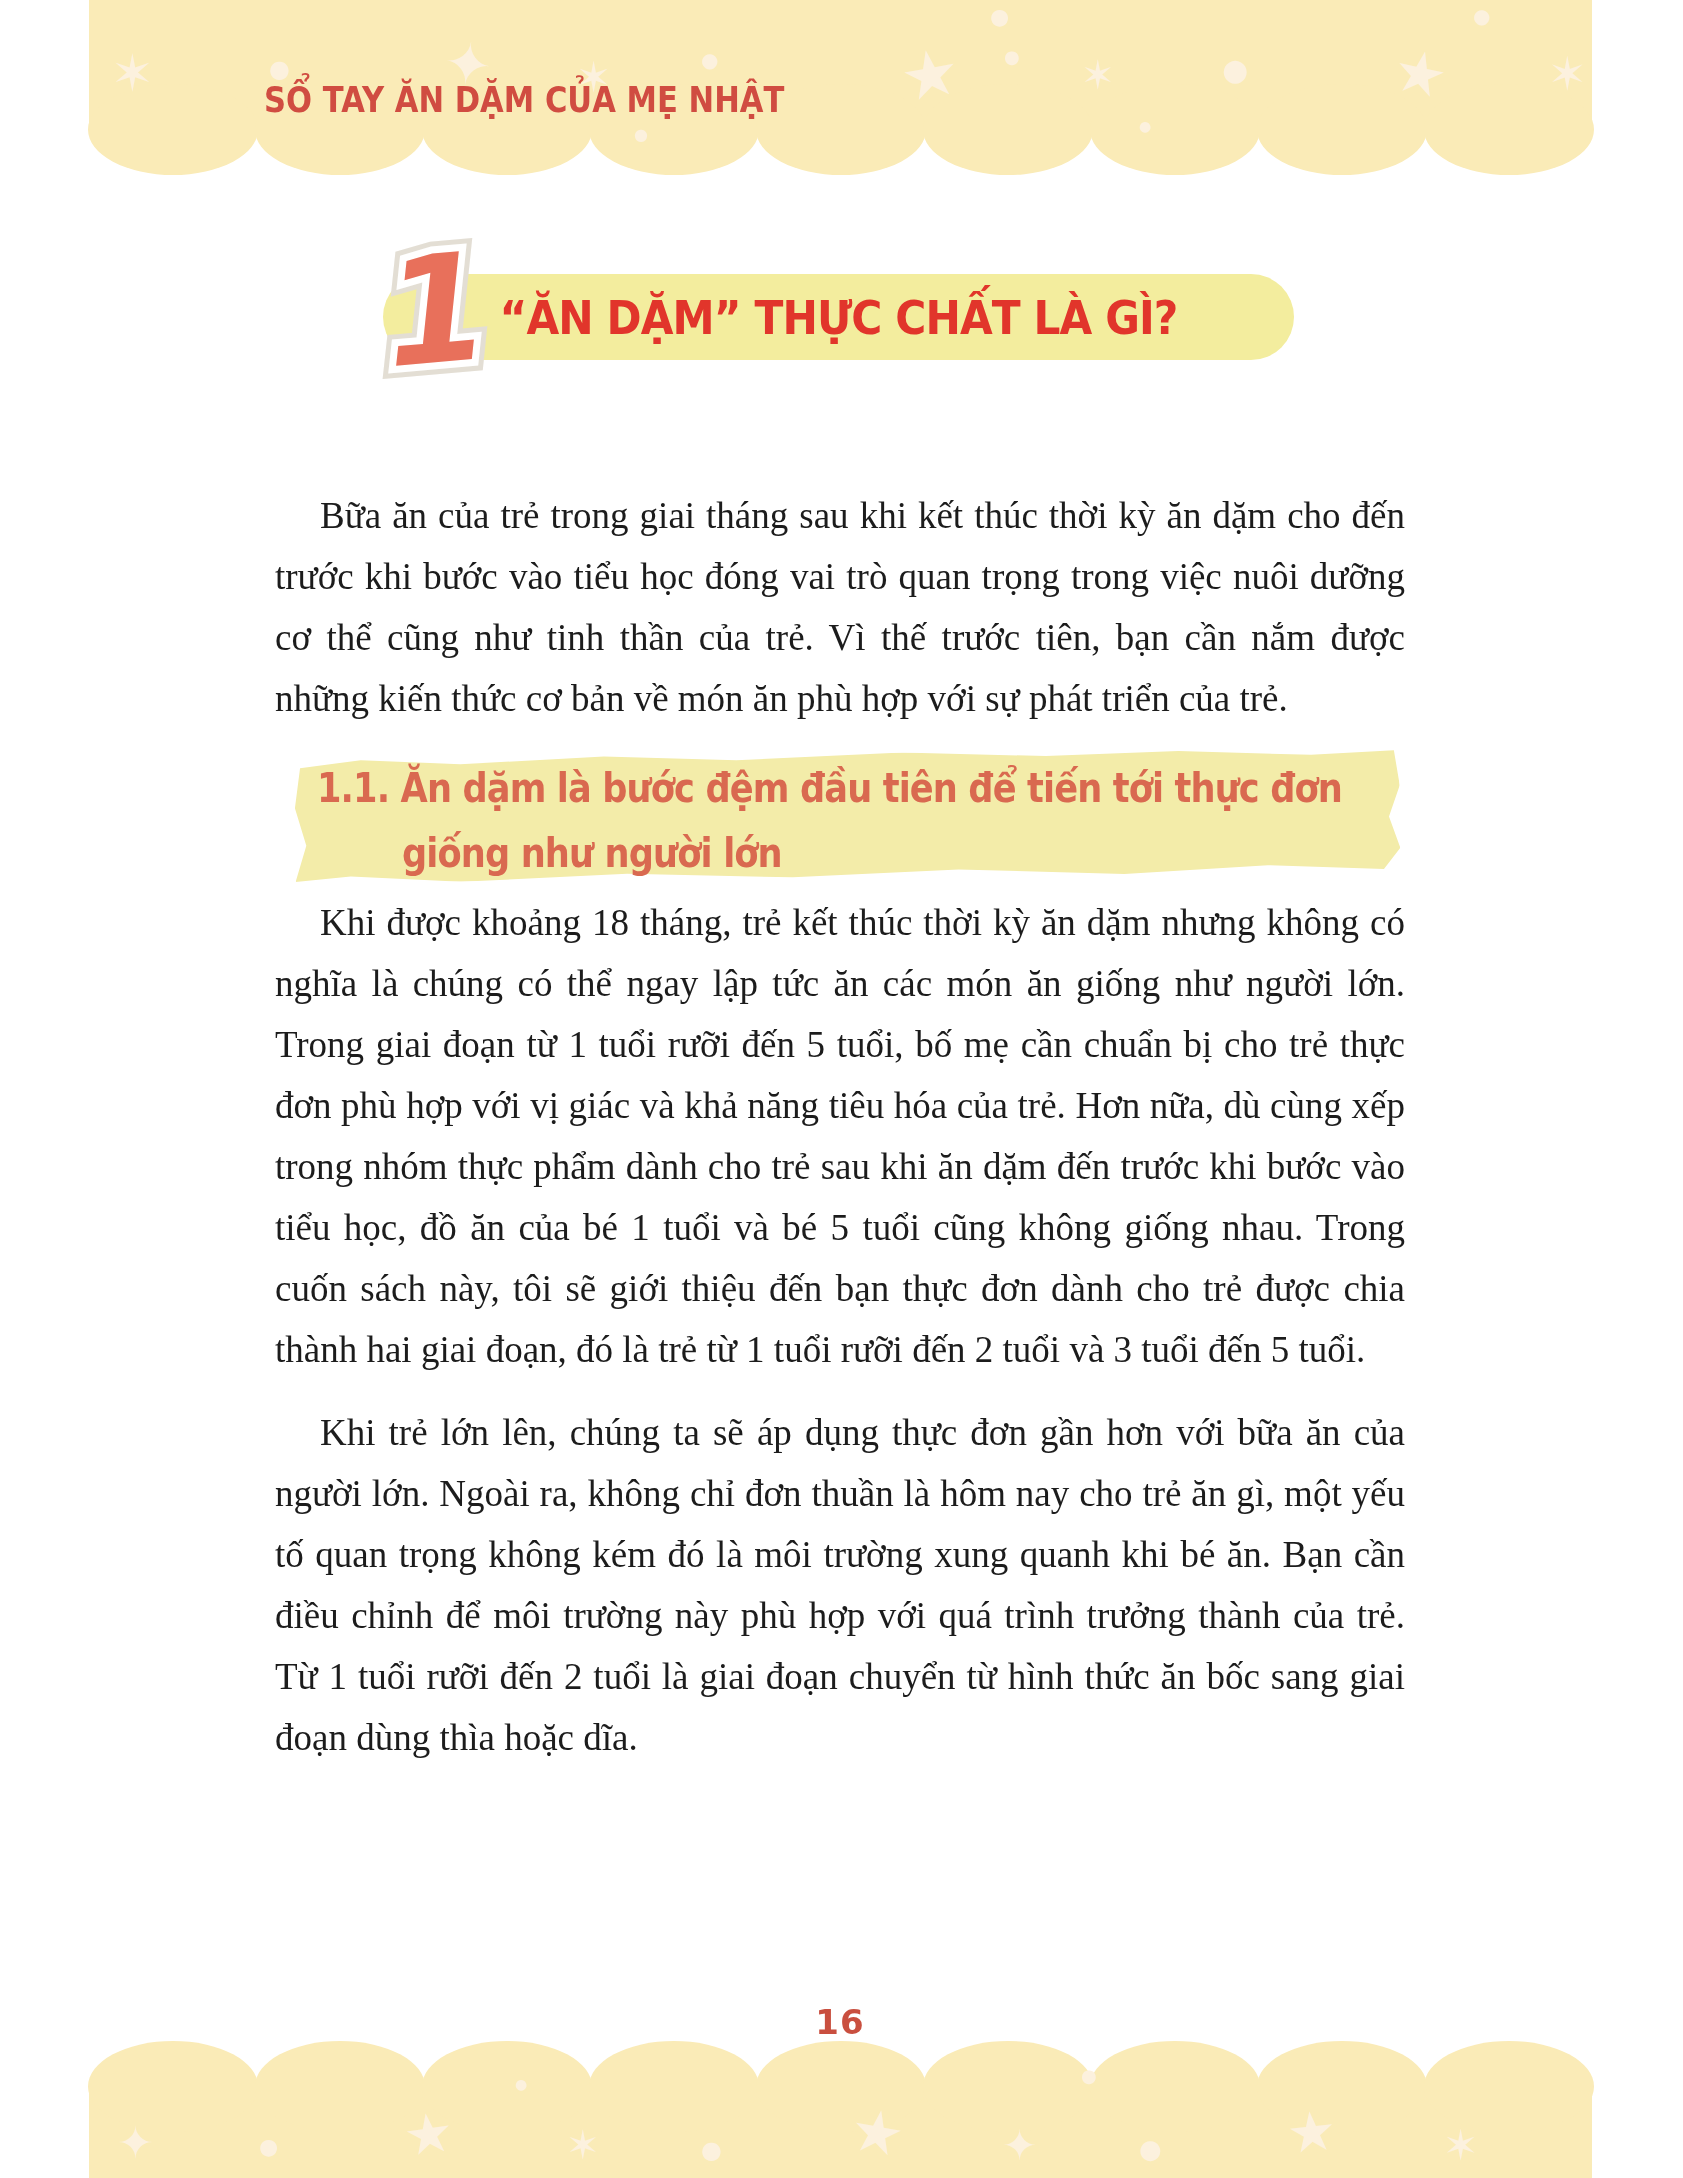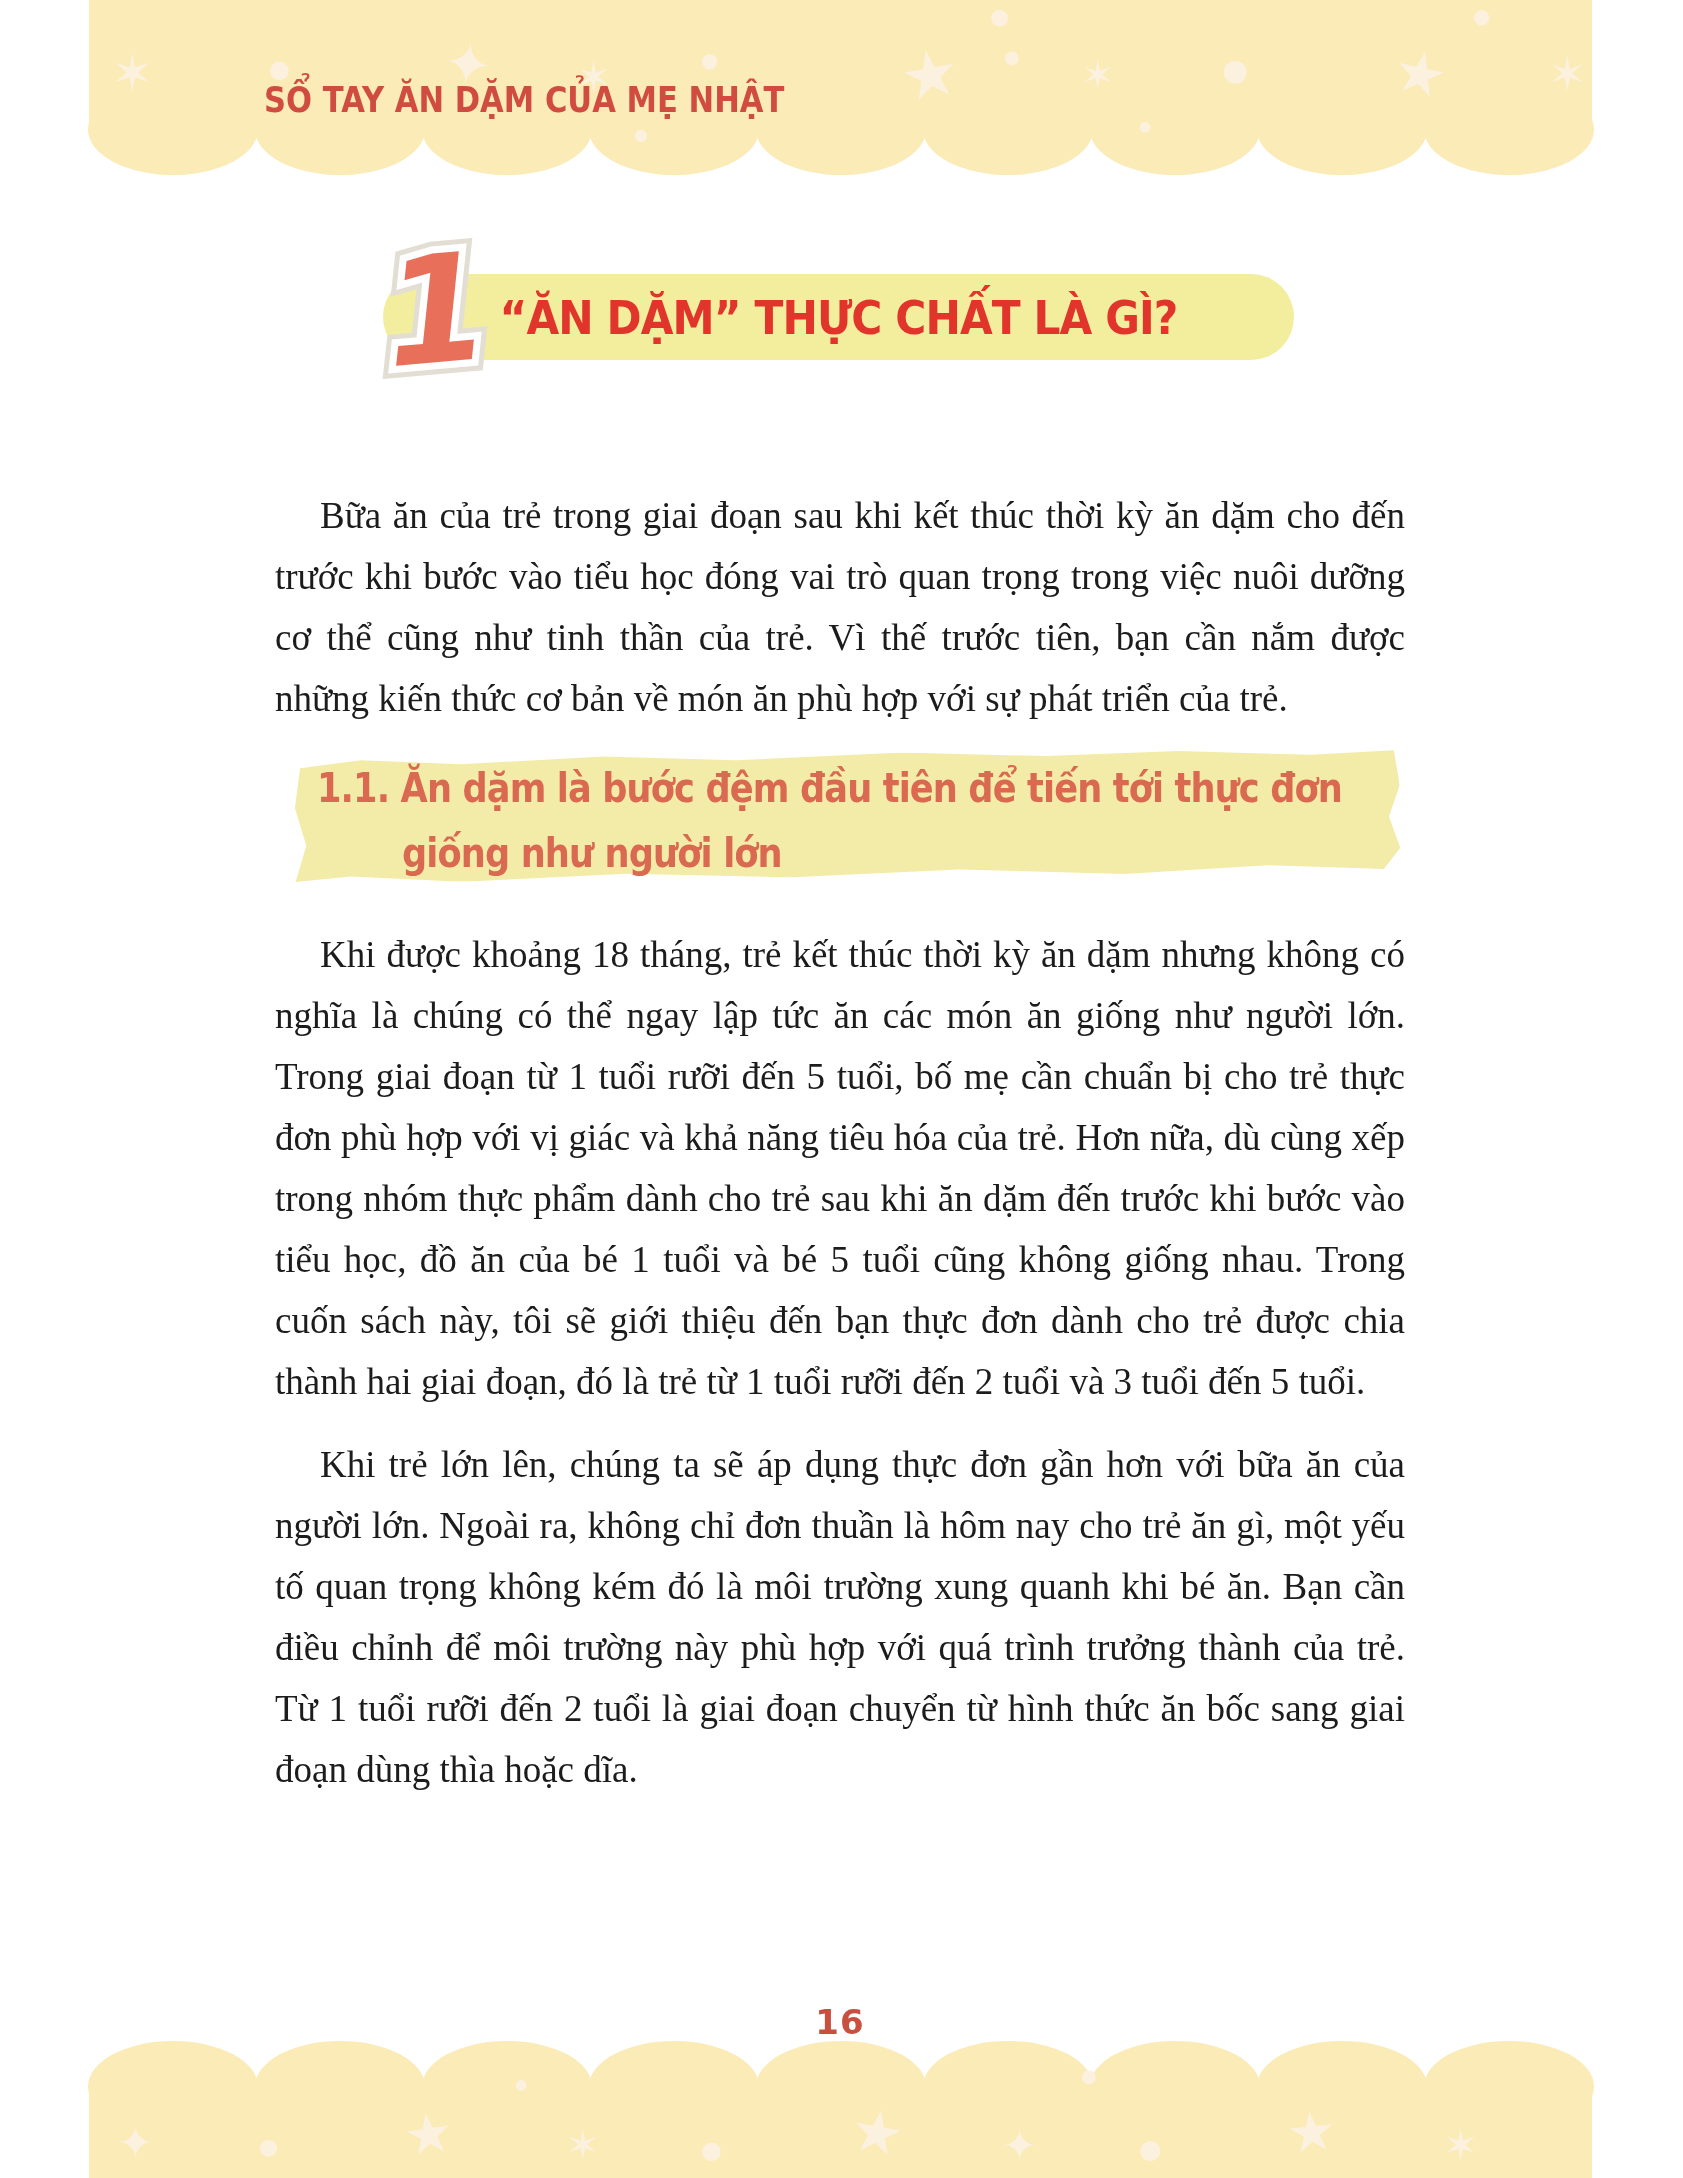--- a/index.html
+++ b/index.html
@@ -52,21 +52,21 @@
 
   
   .textcol { position:absolute; left:275px; top:485px; width:1130px; }
   .textcol p {
     margin:0 0 22px 0; text-align:justify; text-indent:45px;
     font-family:"Liberation Serif", serif; font-size:37px; line-height:61px;
     color:#1C1C1C;
   }
 
   
-  .subhead { position:relative; height:125px; margin:24px 0 46px 0; }
+  .subhead { position:relative; height:125px; margin:24px 0 14px 0; }
   .sub-highlight {
     position:absolute; left:20px; top:0; width:1105px; height:125px;
     background:#F3ECA9; transform:rotate(-.55deg);
     clip-path:polygon(0.5% 8%, 6% 2%, 15% 6%, 28% 1%, 40% 5%, 55% 0%, 68% 4%,
       80% 1%, 92% 5%, 99.5% 2%, 100% 30%, 99% 55%, 100% 80%, 98.5% 97%,
       88% 93%, 75% 99%, 60% 94%, 45% 99%, 30% 95%, 15% 100%, 5% 95%, 0% 99%,
       1% 70%, 0% 40%);
   }
   .sub-line {
     position:absolute; font-weight:bold; color:#D96950; font-size:40px;
@@ -144,21 +144,21 @@
 
   <div class="chapter-pill"></div>
   <div class="chapter-title">“ĂN DẶM” THỰC CHẤT LÀ GÌ?</div>
   <div class="chapter-num-wrap">
     <span class="num-back">1</span>
     <span class="num-mid">1</span>
     <span class="num-front">1</span>
   </div>
 
   <div class="textcol">
-    <p>Bữa ăn của trẻ trong giai đoạn sau khi kết thúc thời kỳ ăn dặm cho đến trước khi bước vào tiểu học đóng vai trò quan trọng trong việc nuôi dưỡng cơ thể cũng như tinh thần của trẻ. Vì thế trước tiên, bạn cần nắm được những kiến thức cơ bản về món ăn phù hợp với sự phát triển của trẻ.</p>
+    <p>Bữa ăn của trẻ trong giai tháng sau khi kết thúc thời kỳ ăn dặm cho đến trước khi bước vào tiểu học đóng vai trò quan trọng trong việc nuôi dưỡng cơ thể cũng như tinh thần của trẻ. Vì thế trước tiên, bạn cần nắm được những kiến thức cơ bản về món ăn phù hợp với sự phát triển của trẻ.</p>
 
     <div class="subhead">
       <div class="sub-highlight"></div>
       <div class="sub-line sub-line1">1.1. Ăn dặm là bước đệm đầu tiên để tiến tới thực đơn</div>
       <div class="sub-line sub-line2">giống như người lớn</div>
     </div>
 
     <p>Khi được khoảng 18 tháng, trẻ kết thúc thời kỳ ăn dặm nhưng không có nghĩa là chúng có thể ngay lập tức ăn các món ăn giống như người lớn. Trong giai đoạn từ 1 tuổi rưỡi đến 5 tuổi, bố mẹ cần chuẩn bị cho trẻ thực đơn phù hợp với vị giác và khả năng tiêu hóa của trẻ. Hơn nữa, dù cùng xếp trong nhóm thực phẩm dành cho trẻ sau khi ăn dặm đến trước khi bước vào tiểu học, đồ ăn của bé 1 tuổi và bé 5 tuổi cũng không giống nhau. Trong cuốn sách này, tôi sẽ giới thiệu đến bạn thực đơn dành cho trẻ được chia thành hai giai đoạn, đó là trẻ từ 1 tuổi rưỡi đến 2 tuổi và 3 tuổi đến 5 tuổi.</p>
     <p>Khi trẻ lớn lên, chúng ta sẽ áp dụng thực đơn gần hơn với bữa ăn của người lớn. Ngoài ra, không chỉ đơn thuần là hôm nay cho trẻ ăn gì, một yếu tố quan trọng không kém đó là môi trường xung quanh khi bé ăn. Bạn cần điều chỉnh để môi trường này phù hợp với quá trình trưởng thành của trẻ. Từ 1 tuổi rưỡi đến 2 tuổi là giai đoạn chuyển từ hình thức ăn bốc sang giai đoạn dùng thìa hoặc dĩa.</p>
   </div>

